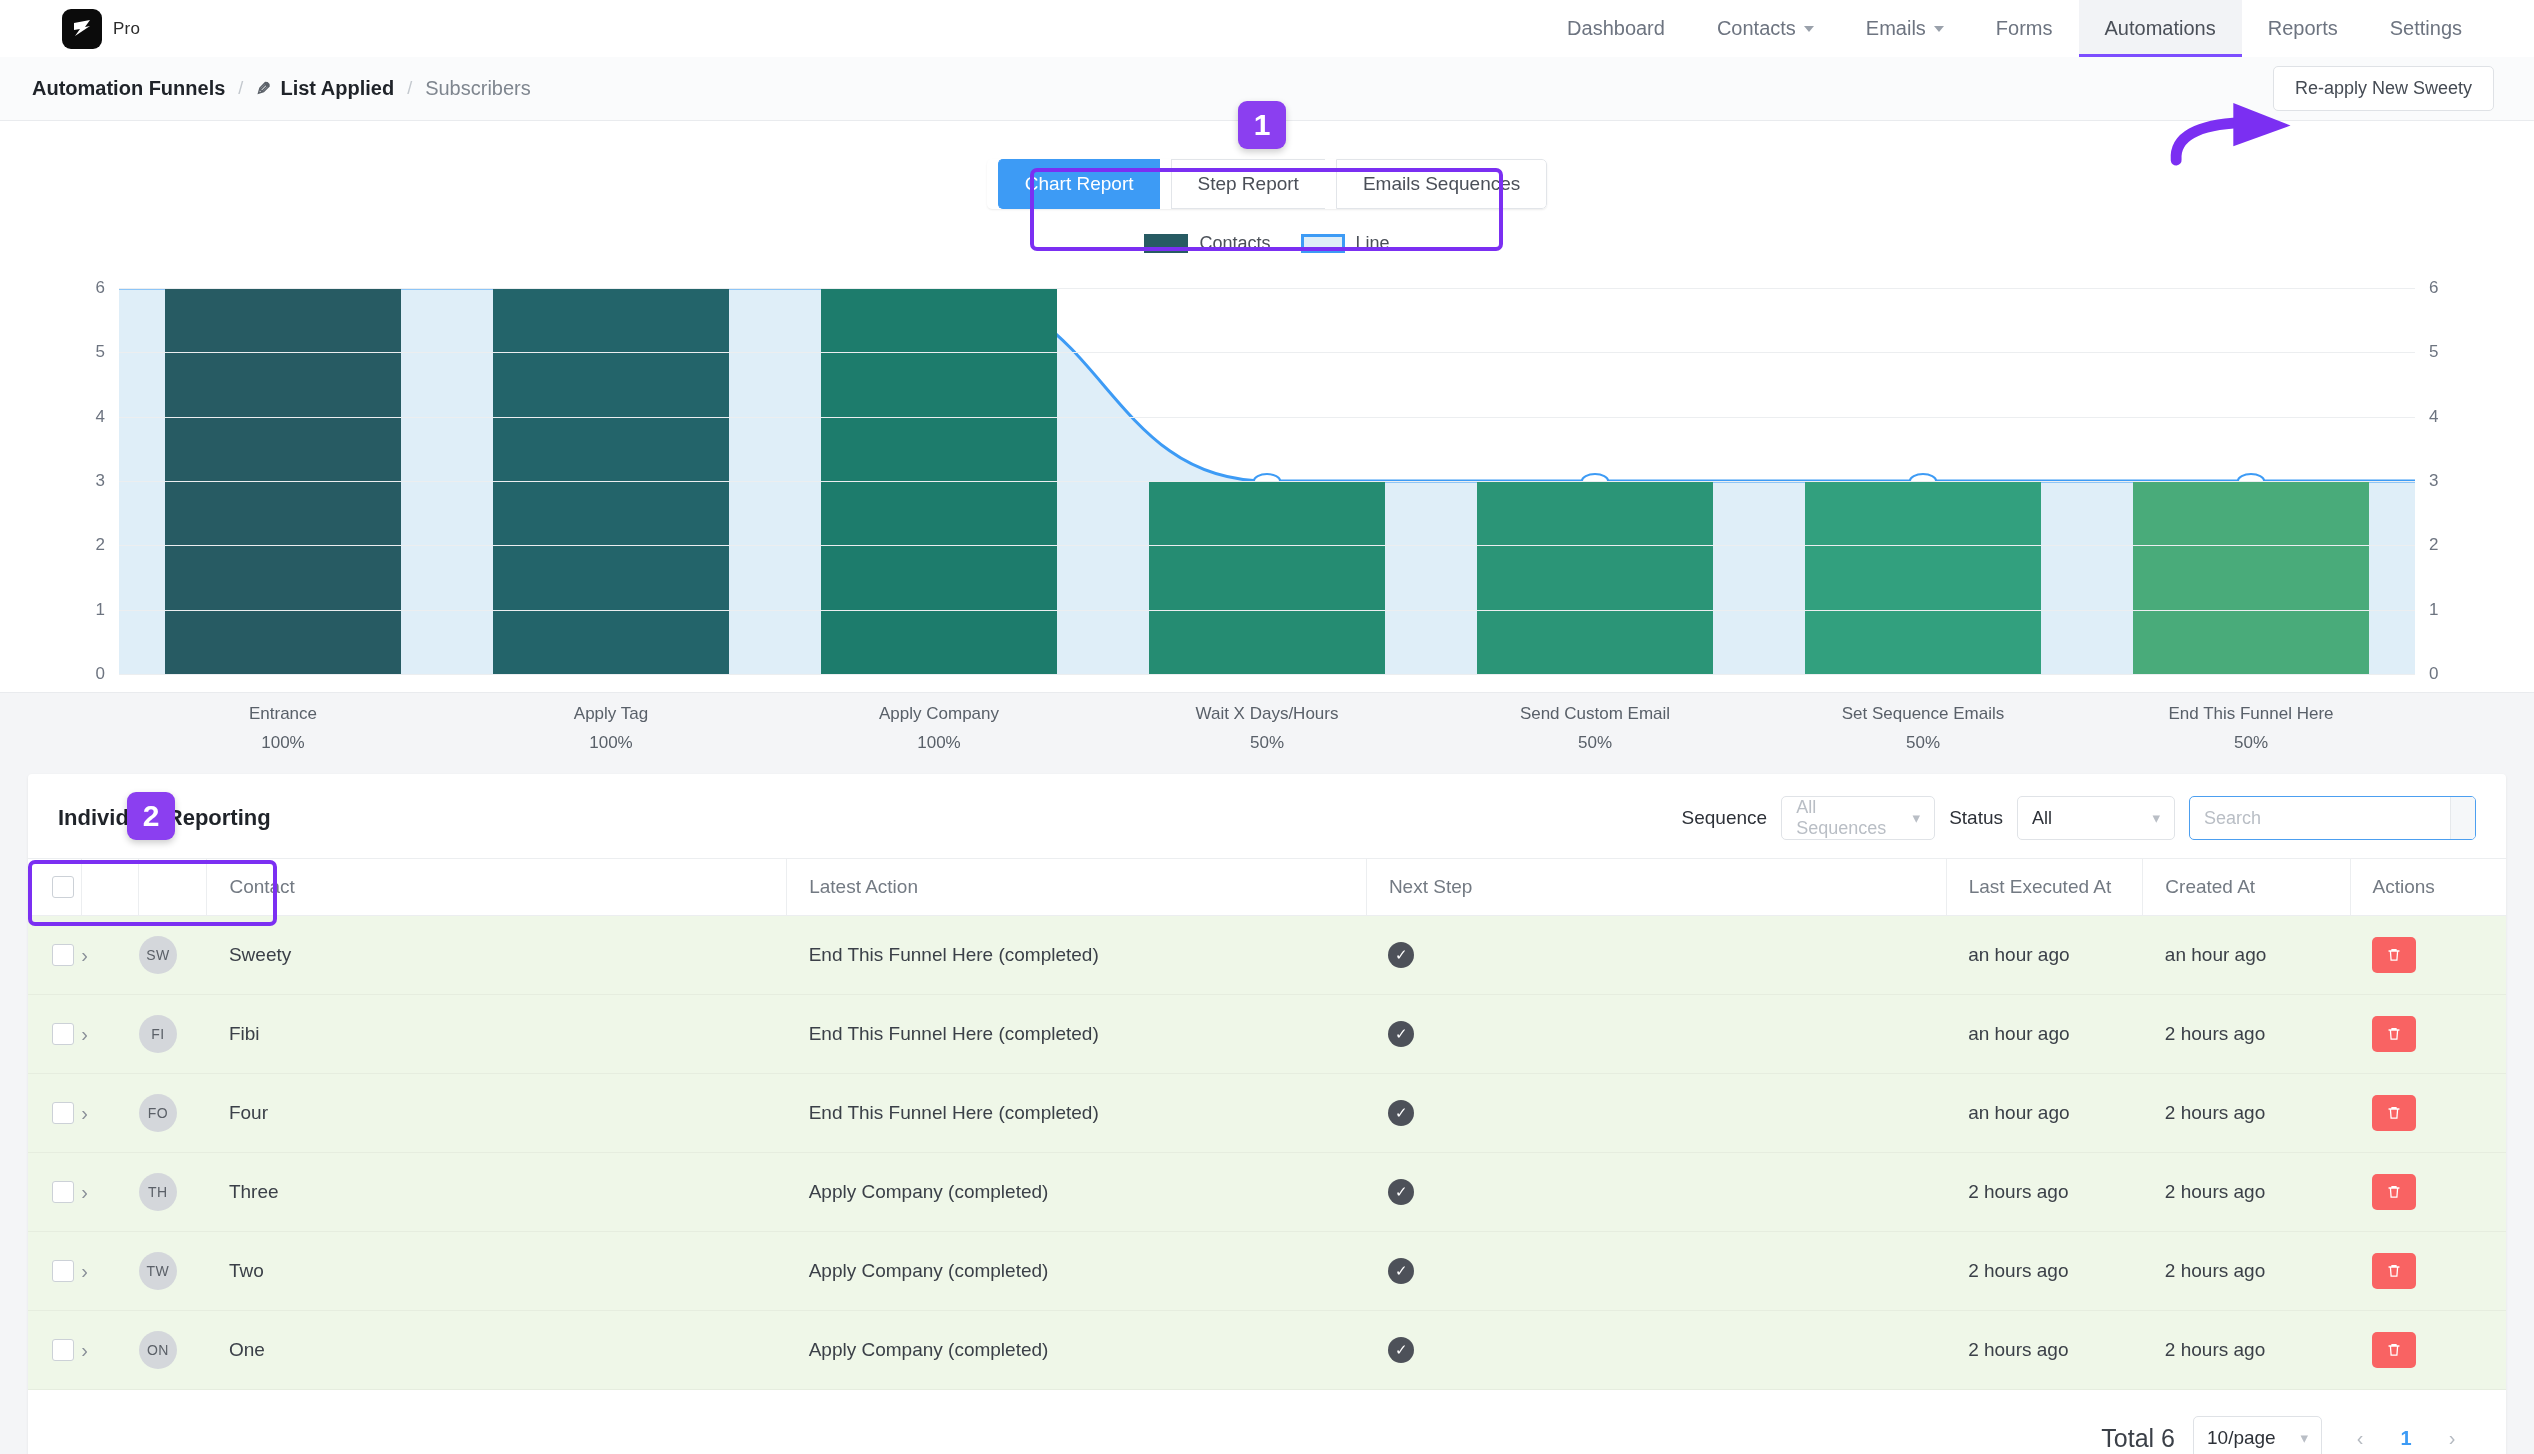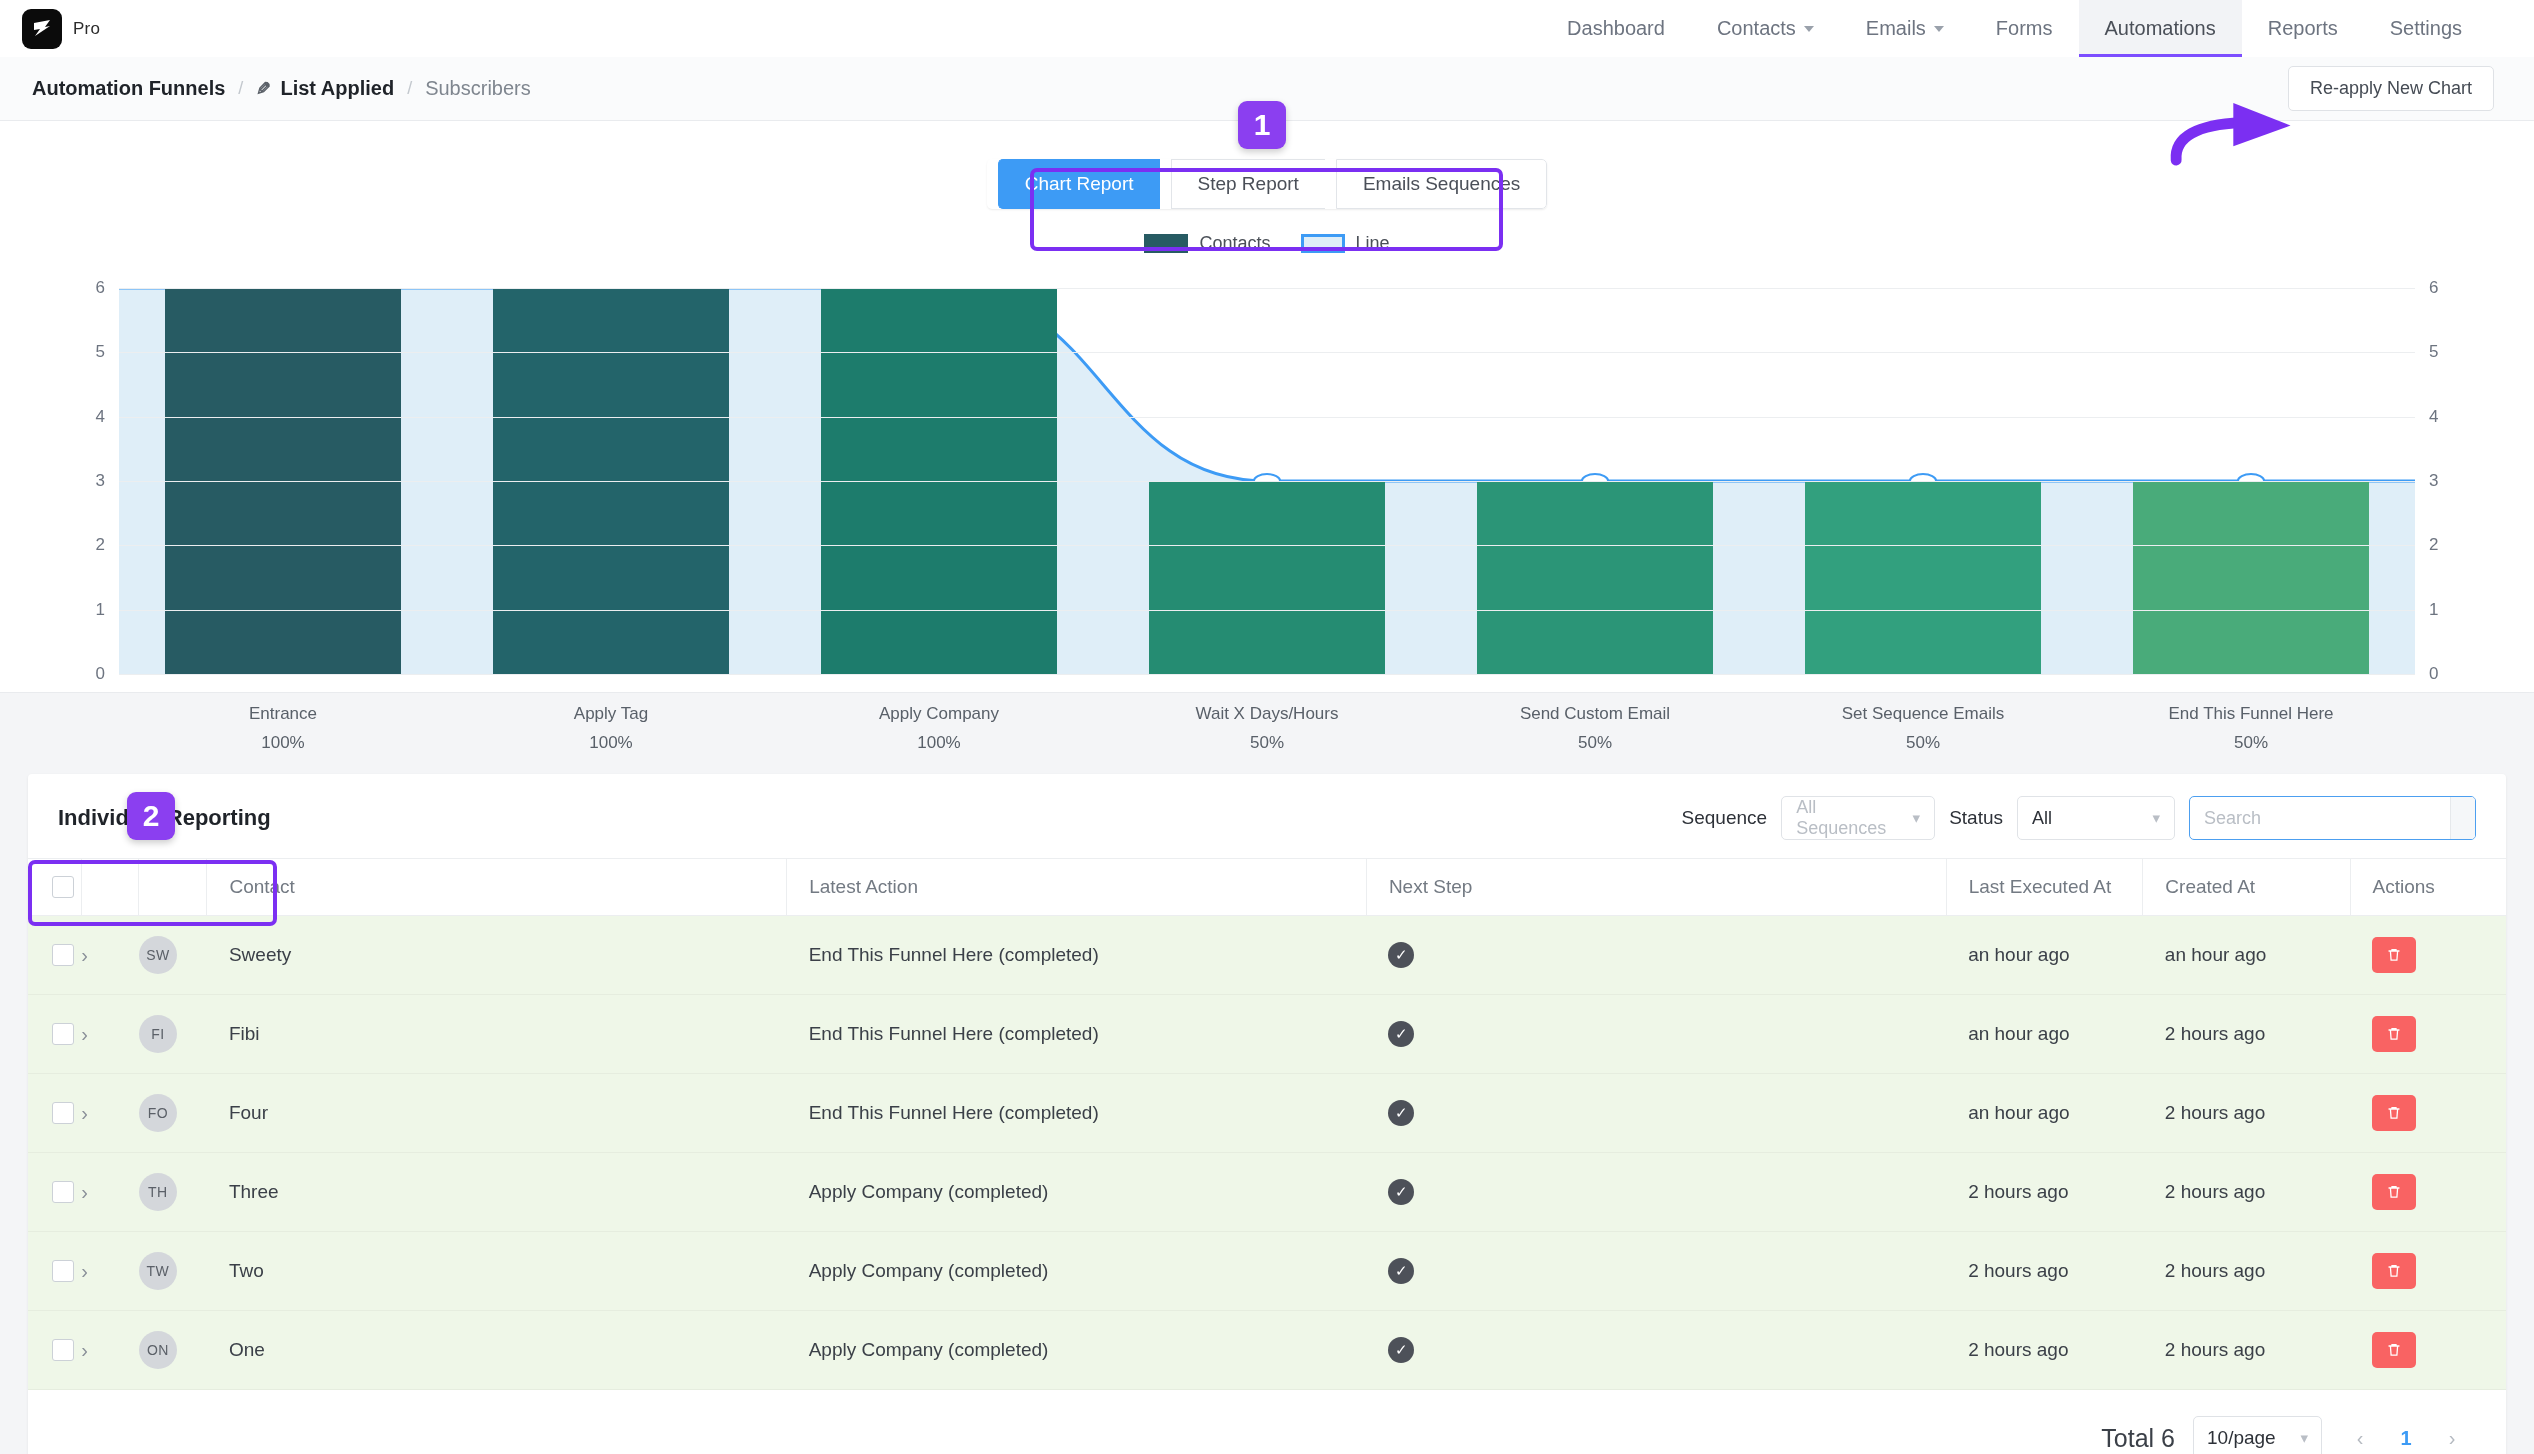--- a/index.html
+++ b/index.html
@@ -10,21 +10,21 @@
     overflow: hidden;
   }
 
   
   .topbar {
     height: 57px; background: #ffffff;
     display: flex; align-items: center;
     padding: 0 46px 0 22px;
     position: relative;
   }
-  .brand { display: flex; align-items: center; gap: 11px; }
+  .brand { display: flex; align-items: center; gap: 11px; margin-left: 40px; }
   .logo-box {
     width: 40px; height: 40px; background: #0b0b0b;
     border-radius: 9px; display: flex; align-items: center; justify-content: center;
   }
   .logo-box svg { display:block; }
   .brand-tag { font-size: 17px; color: #2b2b2b; letter-spacing: 0.2px; }
 
   .nav { margin-left: auto; display: flex; align-items: stretch; height: 57px; gap: 0; }
   .nav-item {
     display: flex; align-items: center; gap: 8px;
@@ -235,21 +235,21 @@
   <div class="crumbs">
     <span class="crumb-strong">Automation Funnels</span>
     <span class="crumb-sep">/</span>
     <span class="crumb-edit">
       <span class="pen">✎</span>
       <span>List Applied</span>
     </span>
     <span class="crumb-sep">/</span>
     <span class="crumb-muted">Subscribers</span>
   </div>
-  <button class="reapply-btn">Re-apply New Chart</button>
+  <button class="reapply-btn">Re-apply New Sweety</button>
 </div>
 
 <div class="chart-card">
 
   <div class="tabs-row">
     <div class="seg">
       <button class="on">Chart Report</button>
       <button>Step Report</button>
       <button>Emails Sequences</button>
     </div>

